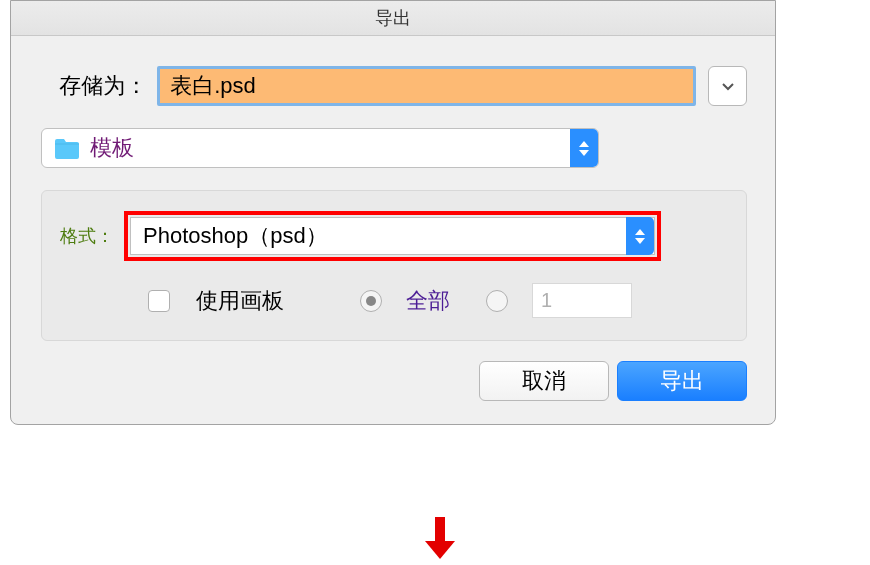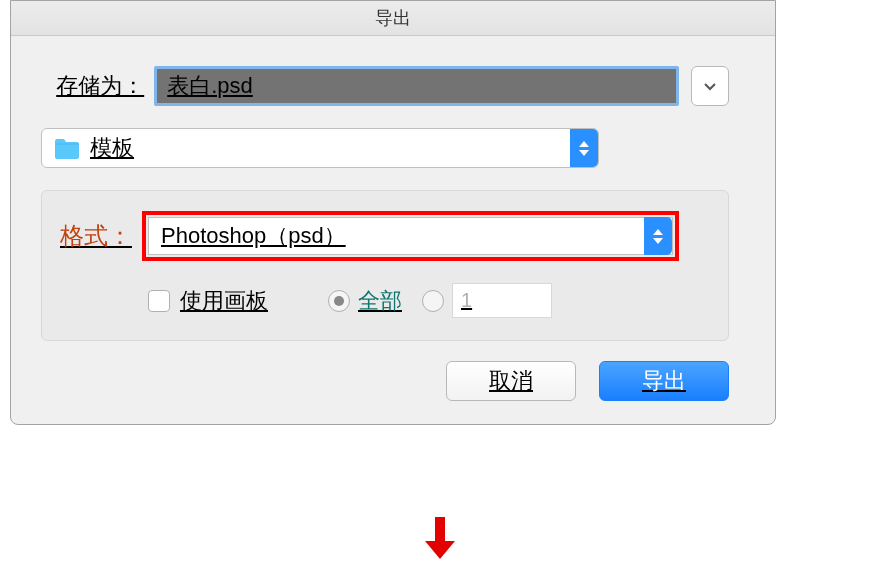--- a/index.html
+++ b/index.html
@@ -27,38 +27,37 @@
       height: 35px;
       background: linear-gradient(to bottom, #ececec, #e3e3e3);
       border-bottom: 1px solid #c8c8c8;
       display: flex;
       align-items: center;
       justify-content: center;
       font-size: 18px;
       color: #333;
     }
     .content {
-      padding: 30px 46px 15px 30px;
-      text-decoration: underline;
+      padding: 30px 28px 15px 30px;
     }
     .row {
       display: flex;
       align-items: center;
       margin-bottom: 22px;
     }
     .label {
       width: 110px;
       text-align: right;
       font-size: 22px;
       color: #000;
       margin-right: 10px;
     }
     .text-input {
       height: 40px;
-      background: #737373;
+      background: #fdba74;
       border: 1px solid #c0c0c0;
       font-size: 22px;
       padding: 4px 10px;
       outline: none;
     }
     .text-input.filename {
       width: 558px;
       border: 3px solid #7fb5e8;
       border-radius: 2px;
     }
@@ -94,21 +93,21 @@
       position: relative;
       cursor: pointer;
     }
     .folder-icon {
       width: 26px;
       height: 22px;
       margin-right: 10px;
     }
     .location-text {
       font-size: 22px;
-      color: #000000;
+      color: #701a75;
       flex: 1;
     }
     .select-arrows {
       width: 28px;
       height: 38px;
       background: #2a8fff;
       border-radius: 0 5px 5px 0;
       display: flex;
       flex-direction: column;
       align-items: center;
@@ -132,22 +131,22 @@
       border: 1px solid #d8d8d8;
       border-radius: 6px;
       margin-top: 10px;
       padding: 20px 18px 22px 18px;
     }
     .format-row {
       display: flex;
       align-items: center;
     }
     .format-label {
-      font-size: 24px;
-      color: #c2410c;
+      font-size: 18px;
+      color: #4d7c0f;
       margin-right: 10px;
     }
     .format-select-wrap {
       border: 4px solid #f00;
       padding: 2px;
     }
     .format-select {
       width: 525px;
       height: 38px;
       background: #fff;
@@ -162,20 +161,21 @@
     .format-text {
       font-size: 22px;
       color: #000;
       flex: 1;
     }
     .options-row {
       display: flex;
       align-items: center;
       margin-top: 22px;
       margin-left: 88px;
+      gap: 16px;
     }
     .checkbox {
       width: 22px;
       height: 22px;
       background: #fff;
       border: 1px solid #b0b0b0;
       border-radius: 4px;
       margin-right: 10px;
       cursor: pointer;
     }
@@ -197,36 +197,36 @@
     }
     .radio.checked::after {
       content: '';
       width: 10px;
       height: 10px;
       border-radius: 50%;
       background: #888;
     }
     .radio-label {
       font-size: 22px;
-      color: #0f766e;
+      color: #4c1d95;
       margin-right: 20px;
     }
     .range-input {
       width: 100px;
       height: 35px;
       background: #fff;
       border: 1px solid #d8d8d8;
       font-size: 20px;
       padding: 2px 8px;
       color: #b0b0b0;
     }
     .button-row {
       display: flex;
       justify-content: flex-end;
-      gap: 23px;
+      gap: 8px;
       margin-top: 20px;
       padding-bottom: 8px;
     }
     .btn {
       width: 130px;
       height: 40px;
       border-radius: 6px;
       font-size: 22px;
       display: flex;
       align-items: center;

